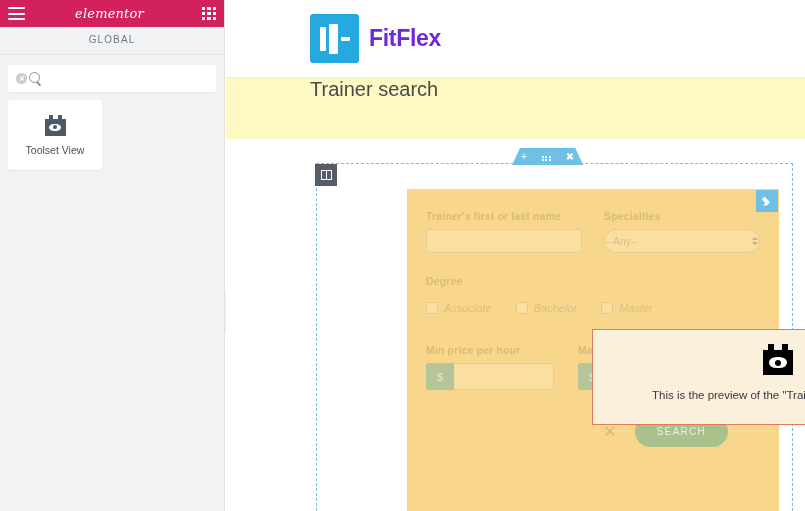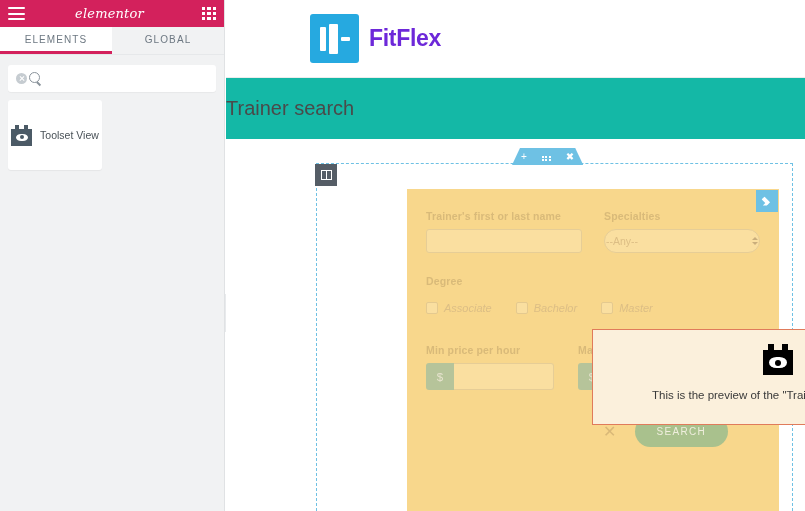--- a/index.html
+++ b/index.html
@@ -73,21 +73,21 @@
   }
   .mag:after {
     content:""; position: absolute; left: 8px; top: 8.5px;
     width: 5px; height: 1.6px; background: #8a939b; transform: rotate(45deg);
     transform-origin: left center;
   }
 
   .widget-grid { padding: 2px 8px; display: flex; flex-wrap: wrap; gap: 8px; }
   .widget-card {
     width: 94px; height: 70px; background: #ffffff;
-    border-radius: 3px; display: flex; flex-direction: row;
+    border-radius: 3px; display: flex; flex-direction: column;
     align-items: center; justify-content: center; gap: 8px;
     cursor: pointer; box-shadow: 0 1px 1px rgba(0,0,0,.05);
   }
   .widget-label { font-size: 10.5px; color: #495157; }
 
   
   .toolset-icon { width: 21px; height: 21px; position: relative; }
   .toolset-icon .nub { position: absolute; top: 0; width: 4px; height: 4px; background: #4b5a66; }
   .toolset-icon .nub.l { left: 4px; }
   .toolset-icon .nub.r { right: 4px; }
@@ -129,21 +129,21 @@
   }
   .logo-mark {
     width: 49px; height: 49px; background: #26a9e0; border-radius: 3px;
     display: flex; align-items: center; justify-content: center; gap: 3px;
   }
   .logo-mark .b1 { width: 6px; height: 24px; background: #ffffff; border-radius: 1px; }
   .logo-mark .b2 { width: 9px; height: 30px; background: #ffffff; border-radius: 1px; }
   .logo-mark .b3 { width: 9px; height: 4px; background: #ffffff; border-radius: 1px; align-self: center; }
   .logo-text { font-size: 23px; font-weight: bold; color: #6d28d9; margin-left: 10px; letter-spacing: -.3px; }
 
-  .page-title-bar { background: #14b8a6; height: 61px; display: flex; align-items: center; }
+  .page-title-bar { background: #fef9c3; height: 61px; display: flex; padding-left: 84px; }
   .page-title { font-size: 20px; color: #4a4a4a; font-weight: 400; }
 
   .editor-area { position: relative; height: 372px; background: #ffffff; }
 
   
   .section-outline {
     position: absolute; left: 90px; top: 24px; right: 12px; bottom: -10px;
     border: 1px dashed #6ec1e4; background: #ffffff;
   }
   .section-toolbar {
@@ -265,21 +265,20 @@
           <i></i>
           <i></i>
           <i></i>
           <i></i>
           <i></i>
           <i></i>
       </div>
     </div>
 
     <div class="tabs">
-      <div class="tab active">ELEMENTS</div>
       <div class="tab">GLOBAL</div>
     </div>
 
     <div class="search-wrap">
       <div class="search-box">
         <div class="clear-circle"></div>
         <div class="mag"></div>
       </div>
     </div>
 

